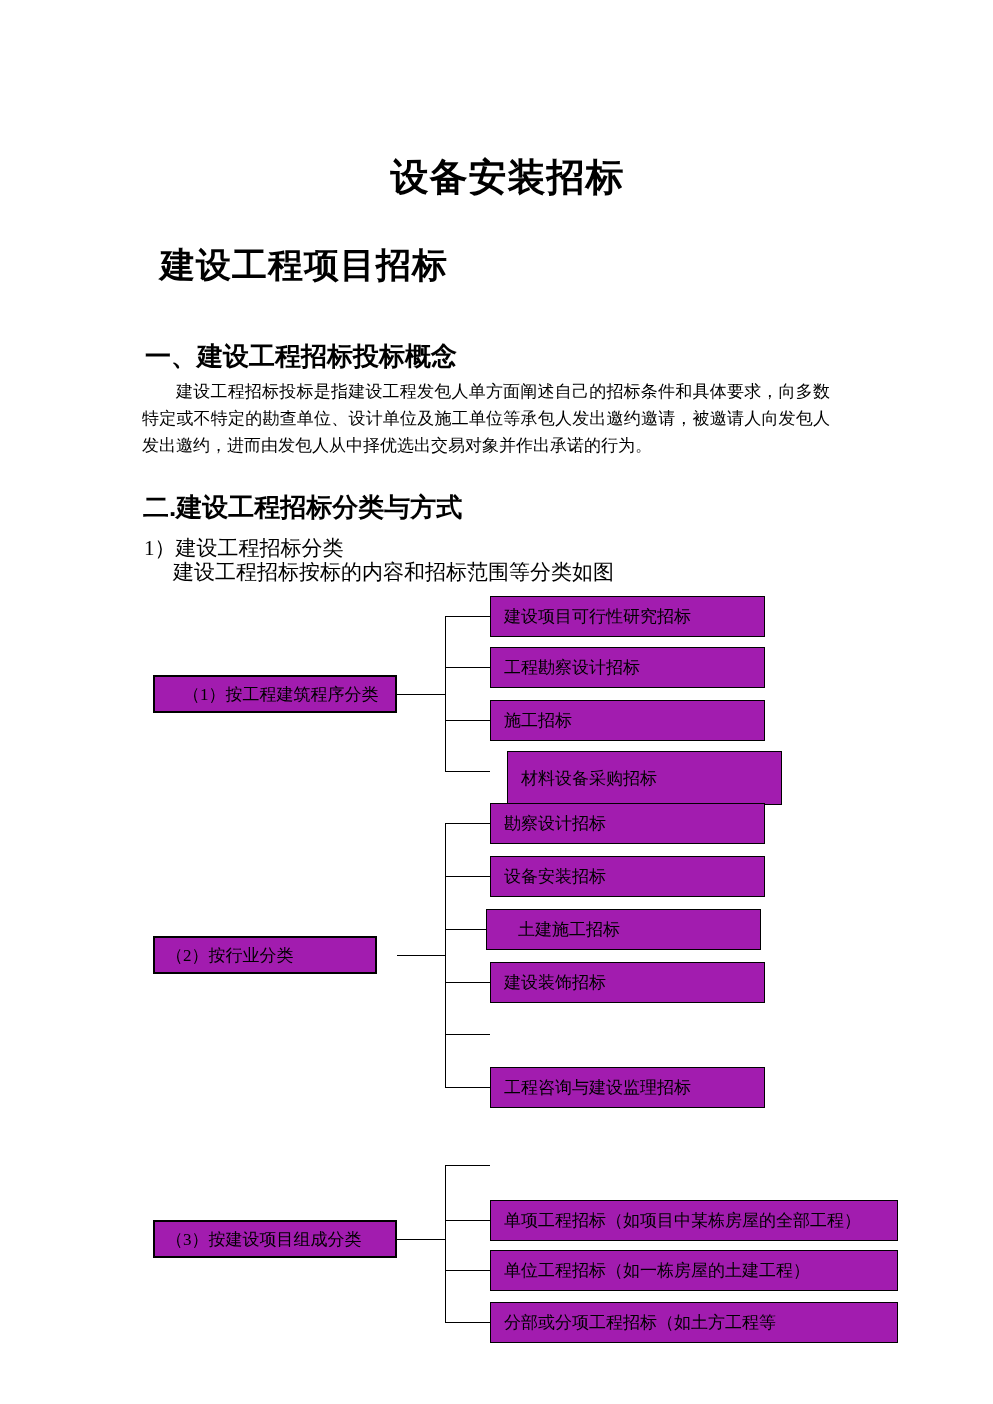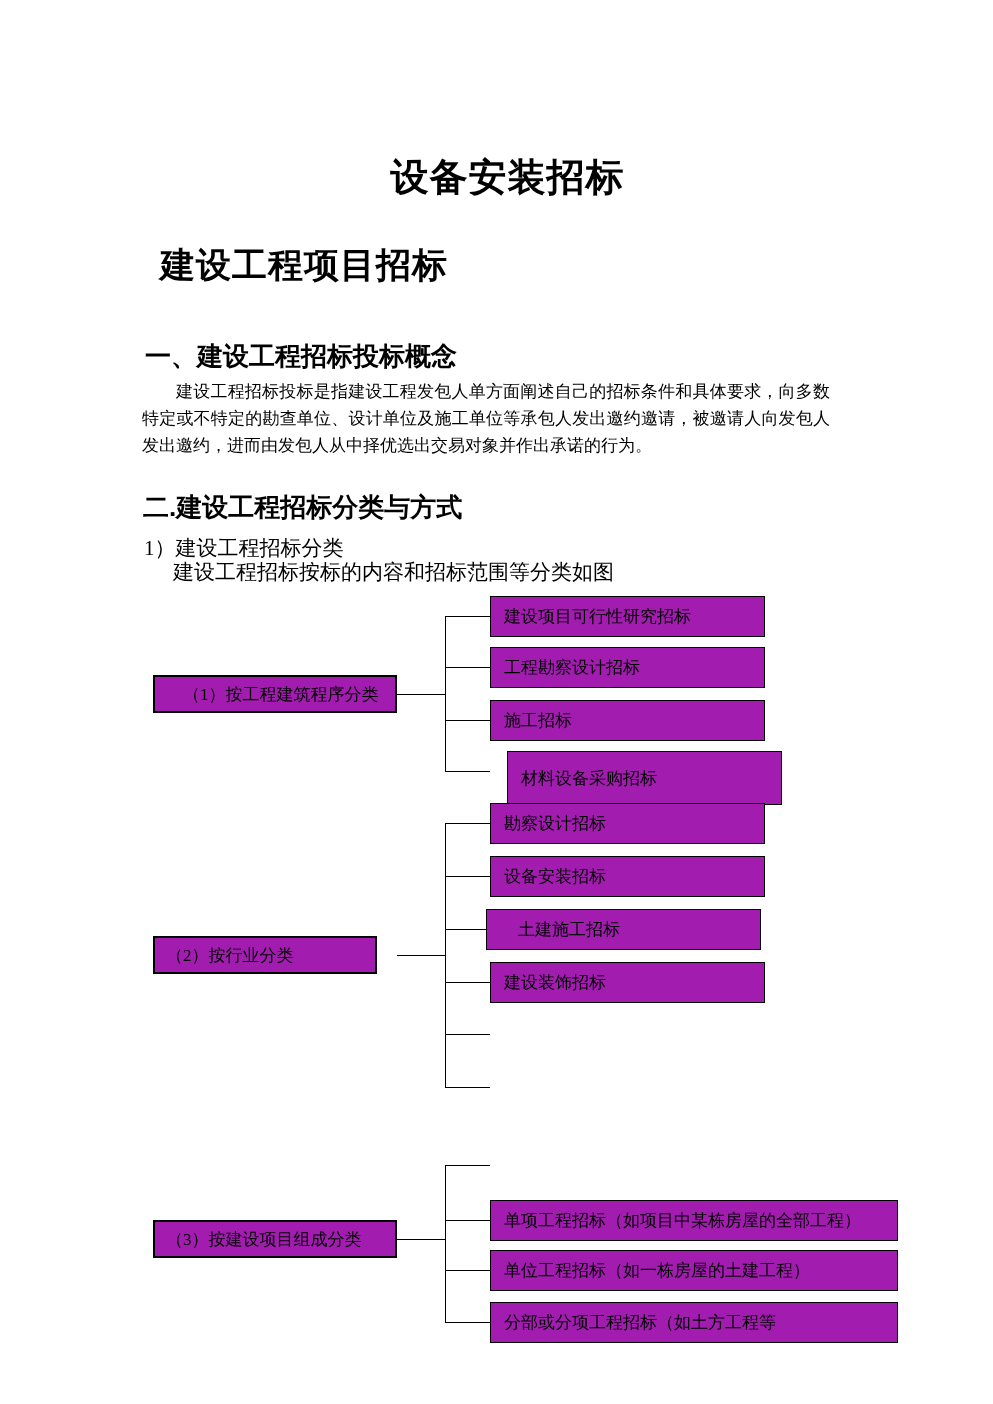--- a/index.html
+++ b/index.html
@@ -116,20 +116,23 @@
   </div>
   <div class="gbox" style="left:490px; top:856px; width:275px; height:41px;">
     <span>设备安装招标</span>
   </div>
   <div class="gbox" style="left:486px; top:909px; width:275px; height:41px;padding-left:31px;">
     <span>土建施工招标</span>
   </div>
   <div class="gbox" style="left:490px; top:962px; width:275px; height:41px;">
     <span>建设装饰招标</span>
   </div>
+  <div class="gbox" style="left:490px; top:1067px; width:275px; height:41px;">
+    <span>工程咨询与建设监理招标</span>
+  </div>
 
   <div class="gbox pbox" style="left:153px; top:1220px; width:244px; height:38px;">
     <span>（3）按建设项目组成分类</span>
   </div>
   <div class="line hline" style="left:397px; top:1239px; width:48px;"></div>
   <div class="line vline" style="left:445px; top:1165px; height:158px;"></div>
   <div class="line hline" style="left:445px; top:1165px; width:45px;"></div>
   <div class="line hline" style="left:445px; top:1220px; width:45px;"></div>
   <div class="line hline" style="left:445px; top:1270px; width:45px;"></div>
   <div class="line hline" style="left:445px; top:1322px; width:45px;"></div>

